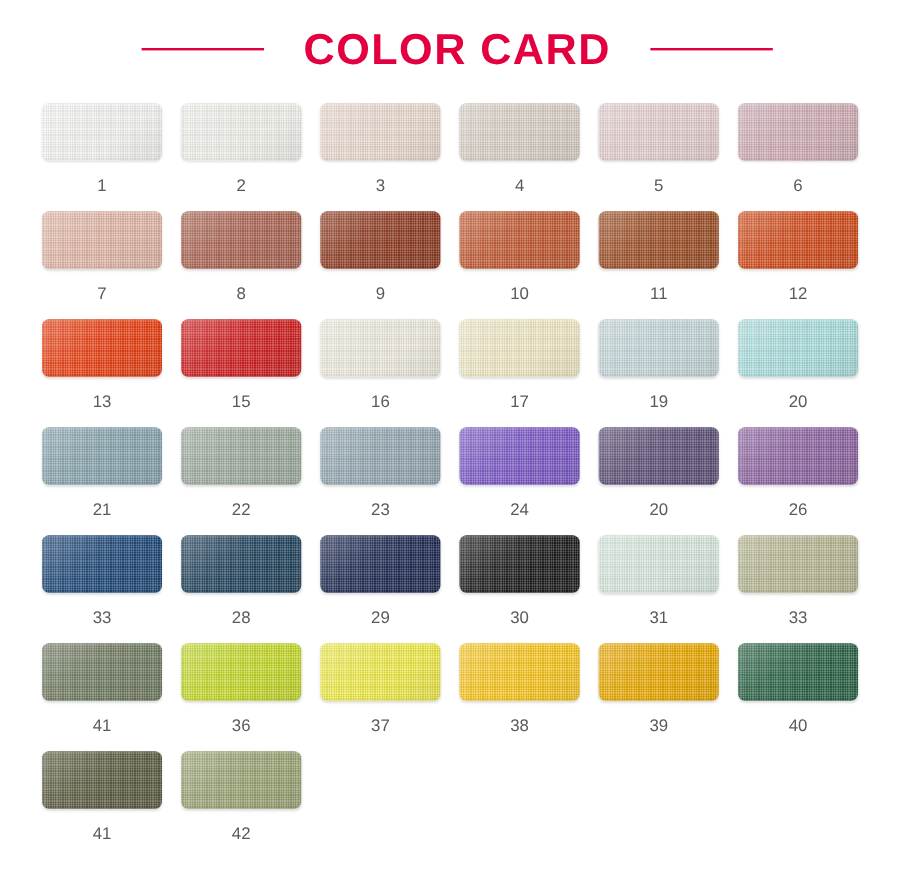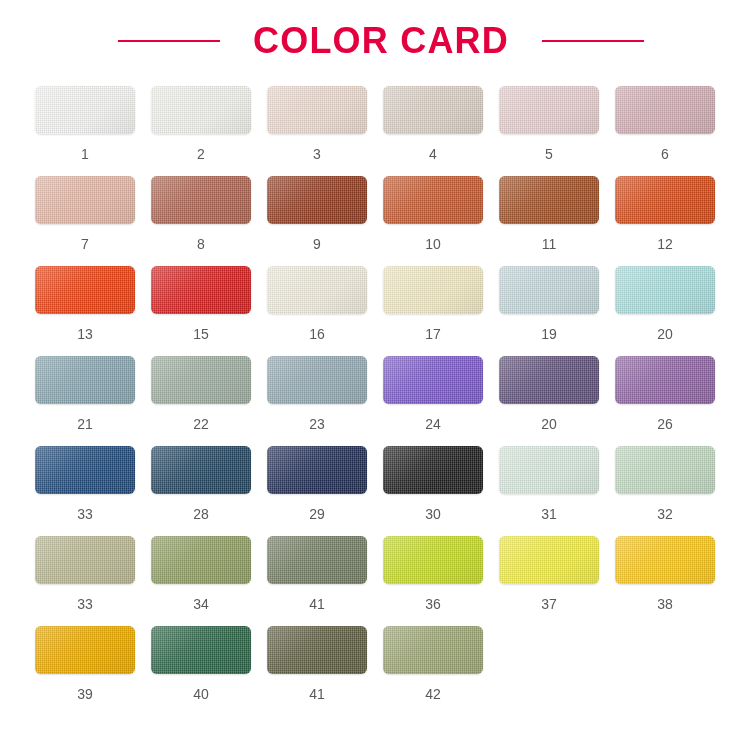--- a/index.html
+++ b/index.html
@@ -235,32 +235,24 @@
       </div>
       <div class="cell">
         <div class="swatch" style="background-color: rgb(28, 28, 28);"></div>
         <div class="label">30</div>
       </div>
       <div class="cell">
         <div class="swatch" style="background-color: rgb(214, 230, 220);"></div>
         <div class="label">31</div>
       </div>
       <div class="cell">
-        <div class="swatch" style="background-color: rgb(192, 214, 191);"></div>
-        <div class="label">32</div>
-      </div>
-      <div class="cell">
         <div class="swatch" style="background-color: rgb(182, 181, 146);"></div>
         <div class="label">33</div>
       </div>
       <div class="cell">
-        <div class="swatch" style="background-color: rgb(142, 154, 99);"></div>
-        <div class="label">34</div>
-      </div>
-      <div class="cell">
         <div class="swatch" style="background-color: rgb(112, 123, 98);"></div>
         <div class="label">41</div>
       </div>
       <div class="cell">
         <div class="swatch" style="background-color: rgb(195, 216, 43);"></div>
         <div class="label">36</div>
       </div>
       <div class="cell">
         <div class="swatch" style="background-color: rgb(238, 234, 75);"></div>
         <div class="label">37</div>

